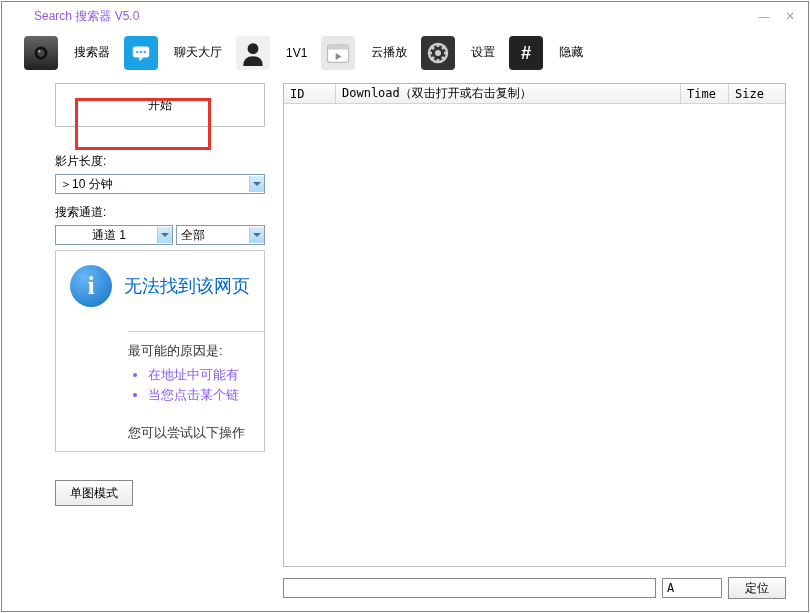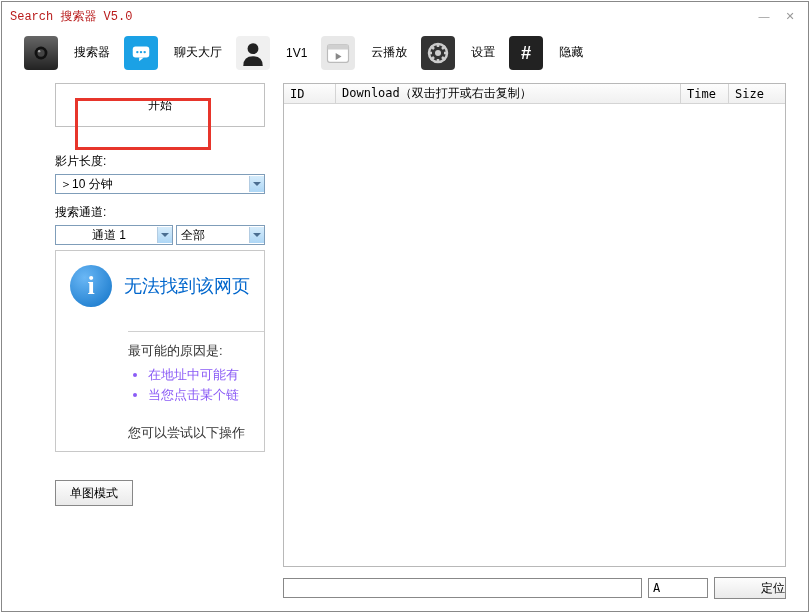--- a/index.html
+++ b/index.html
@@ -23,22 +23,23 @@
     .titlebar {
       height: 28px;
       background: #fff;
       display: flex;
       align-items: center;
       padding: 0 8px;
       font-size: 12px;
     }
     .titlebar-text {
       flex: 1;
-      color: #b91c1c;
-      font-family: Liberation Mono, monospace;
+      color: #8b5cf6;
+      font-family: Liberation Sans, sans-serif;
+      margin-left: 24px;
     }
     .win-controls {
       display: flex;
       gap: 6px;
       align-items: center;
     }
     .win-btn {
       width: 20px;
       height: 16px;
       display: flex;
@@ -274,27 +275,27 @@
       width: 60px;
       height: 20px;
       border: 1px solid #888;
       background: #fff;
       padding: 0 4px;
       font-family: "SimSun", monospace;
       display: flex;
       align-items: center;
     }
     .locate-btn {
-      width: 72px;
+      width: 58px;
       height: 22px;
       border: 1px solid #888;
       background: linear-gradient(#fdfdfd, #eaeaea);
       display: flex;
       align-items: center;
-      justify-content: flex-end;
+      justify-content: center;
       cursor: pointer;
     }
     .toolbar-label { font-size: 12px; }
   </style>
 </head>
 <body>
 
 <div class="window">
   <div class="titlebar">
     <span class="titlebar-text">Search 搜索器 V5.0</span>

